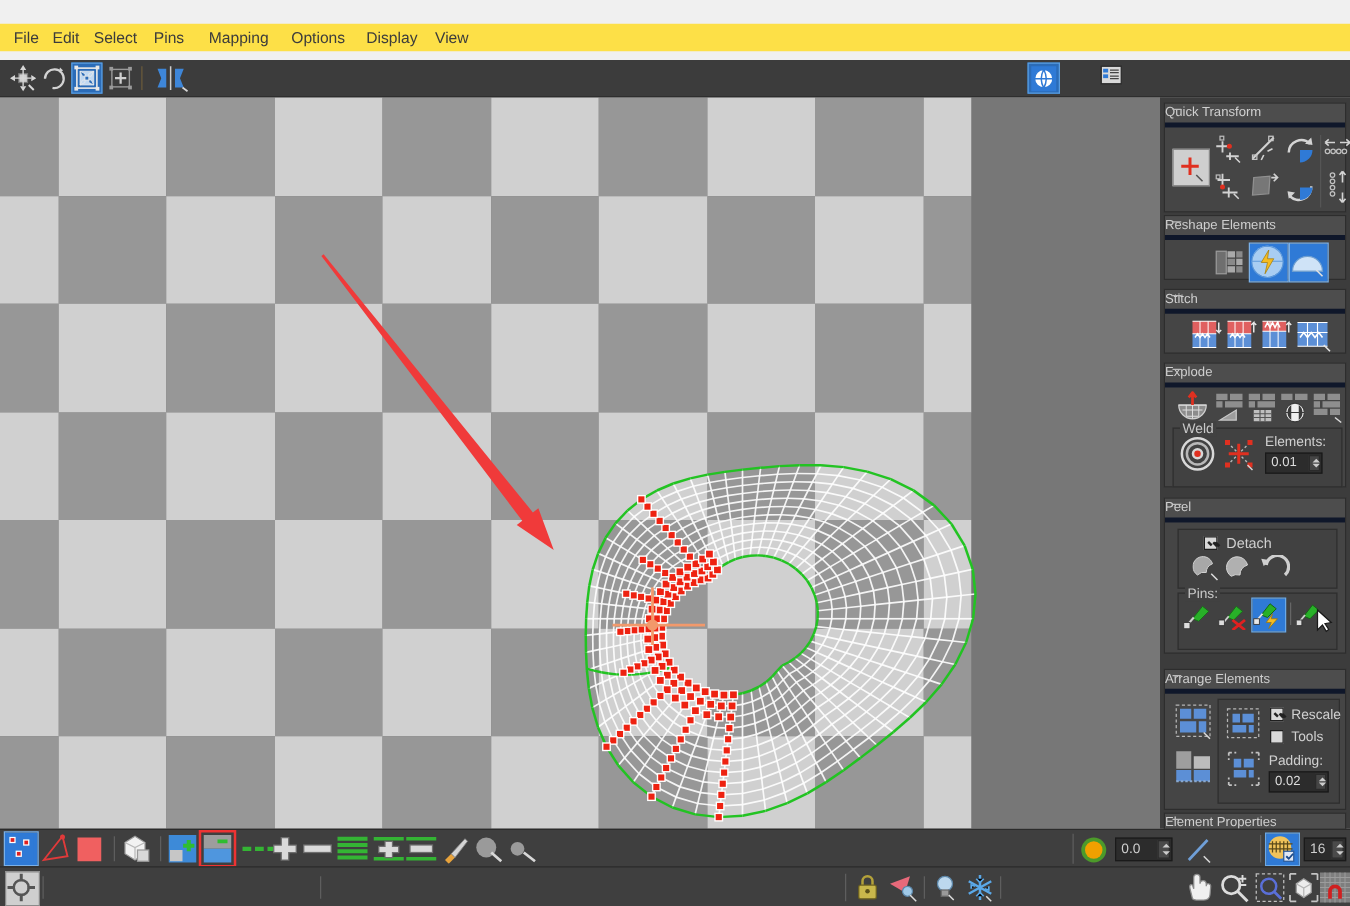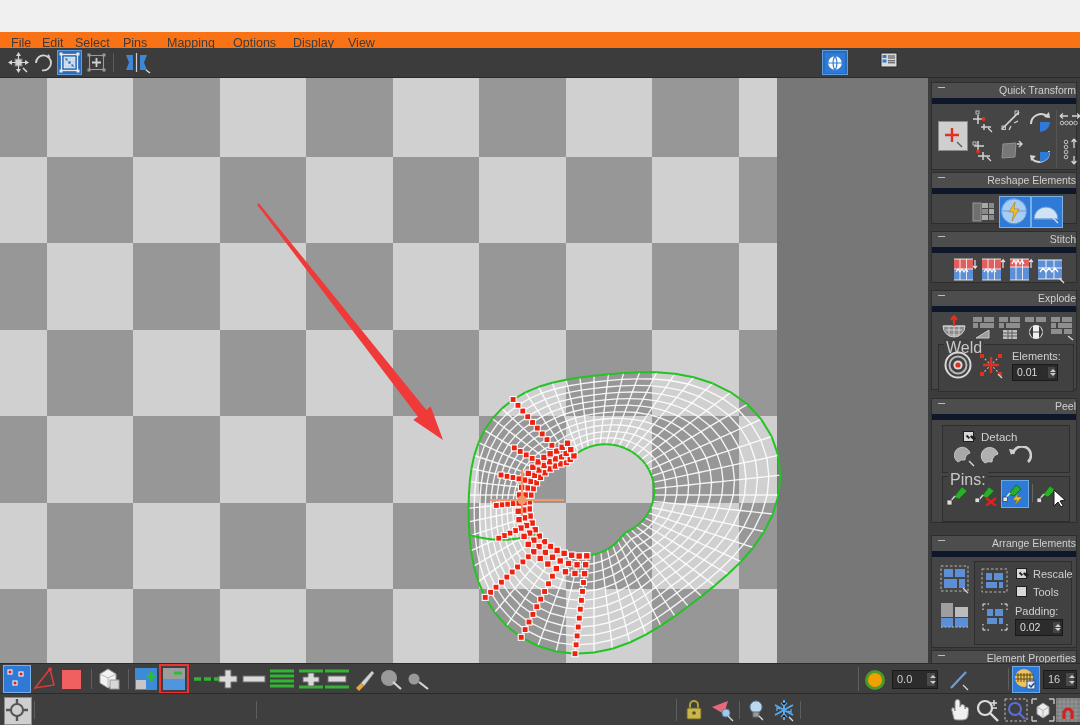--- a/index.html
+++ b/index.html
@@ -12,21 +12,21 @@
   .titlebar .tb-icon:after{content:"";position:absolute;left:4px;top:3px;width:0;height:0;
      border-left:7px solid #ffffff;border-top:4px solid transparent;border-bottom:4px solid transparent;}
   .titlebar .tb-title{position:absolute;left:32px;top:5px;font-size:13px;color:#4a4a4a;letter-spacing:.2px;}
   .winbtn{position:absolute;top:0;width:46px;height:26px;cursor:default;}
   .winbtn .g{position:absolute;left:50%;top:50%;transform:translate(-50%,-50%);color:#9a9a9a;font-size:13px;line-height:1;}
   .winbtn.min{right:92px;} .winbtn.max{right:46px;} .winbtn.close{right:0;}
   .winbtn .bar{position:absolute;left:16px;top:13px;width:13px;height:1px;background:#8d8d8d;}
   .winbtn .sq{position:absolute;left:17px;top:8px;width:11px;height:11px;border:1px solid #8d8d8d;}
 
   
-  .menubar{position:absolute;left:0;top:32px;width:1080px;height:22px;background:#f97316;}
+  .menubar{position:absolute;left:0;top:19px;width:1080px;height:22px;background:#fde047;}
   .menuitem{position:absolute;top:2px;height:18px;line-height:18px;font-size:12.5px;color:#3c3c3c;padding:0 5px;cursor:default;}
 
   
   .toptoolbar{position:absolute;left:0;top:48px;width:1080px;height:29px;background:#3c3c3c;border-bottom:1px solid #2a2a2a;}
   .tt-sep{position:absolute;top:5px;width:1px;height:19px;background:#6a5a3a;}
   .tbbtn{position:absolute;top:2px;width:25px;height:25px;cursor:default;}
   .tbbtn.sel{background:#2b6cb8;border:1px solid #5a9de0;box-sizing:border-box;}
 
   .combo{position:absolute;left:901px;top:51px;width:172px;height:22px;background:#dcdcdc;border:1px solid #1d1d1d;
          font-size:11.5px;color:#1a1a1a;line-height:21px;padding-left:6px;box-sizing:border-box;cursor:default;}
@@ -35,27 +35,27 @@
      border-left:1.4px solid #333;border-bottom:1.4px solid #333;transform:rotate(-45deg);}
 
   
   .canvas{position:absolute;left:0;top:78px;width:928px;height:585px;background:#777777;overflow:hidden;}
   .checker{position:absolute;left:0;top:0;width:777px;height:585px;}
   .ckcell{position:absolute;}
 
   
   .rpanel{position:absolute;left:928px;top:78px;width:152px;height:585px;background:#3c3c3c;overflow:hidden;}
   .rollout{position:absolute;left:3px;width:146px;background:#454545;border:1px solid #2d2d2d;box-sizing:border-box;}
-  .ro-head{position:relative;height:15px;background:#4d4d4d;border-bottom:6px solid #0f172a;
-           text-align:right;font-size:10.5px;color:#cfcfcf;line-height:15px;cursor:default;}
+  .ro-head{position:relative;height:15px;background:#4d4d4d;border-bottom:4px solid #0f172a;
+           text-align:left;font-size:10.5px;color:#cfcfcf;line-height:15px;cursor:default;}
   .ro-head .minus{position:absolute;left:6px;top:4px;width:7px;height:1px;background:#bbb;}
   .ro-body{position:relative;}
 
   .grp{position:absolute;border:1px solid #2e2e2e;background:#414141;}
-  .grplabel{position:absolute;font-size:16px;color:#c8c8c8;background:#414141;padding:0 2px;}
+  .grplabel{position:absolute;font-size:11px;color:#c8c8c8;background:#414141;padding:0 2px;}
 
   .ib{position:absolute;cursor:default;}          
   .ib.hi{background:#2f7ad6;outline:1px solid #6aa9e8;}
   .chk{position:absolute;width:11px;height:11px;background:#d8d8d8;border:1px solid #1f1f1f;box-sizing:border-box;cursor:default;}
   .chk.on:after{content:"";position:absolute;left:2px;top:4px;width:4px;height:1.8px;background:#222;
      transform:rotate(45deg);box-shadow:3.2px -2.6px 0 0 #222,4px -3.2px 0 0 #222,4.8px -4px 0 0 #222;}
   .chklabel{position:absolute;font-size:11px;color:#d0d0d0;cursor:default;}
   .spin{position:absolute;background:#2c2c2c;border:1px solid #191919;box-sizing:border-box;
         font-size:10.5px;color:#dcdcdc;line-height:15px;padding-left:4px;cursor:default;}
   .spin .ar{position:absolute;right:1px;top:1px;width:9px;height:13px;background:#454545;border:1px solid #2a2a2a;box-sizing:border-box;}

